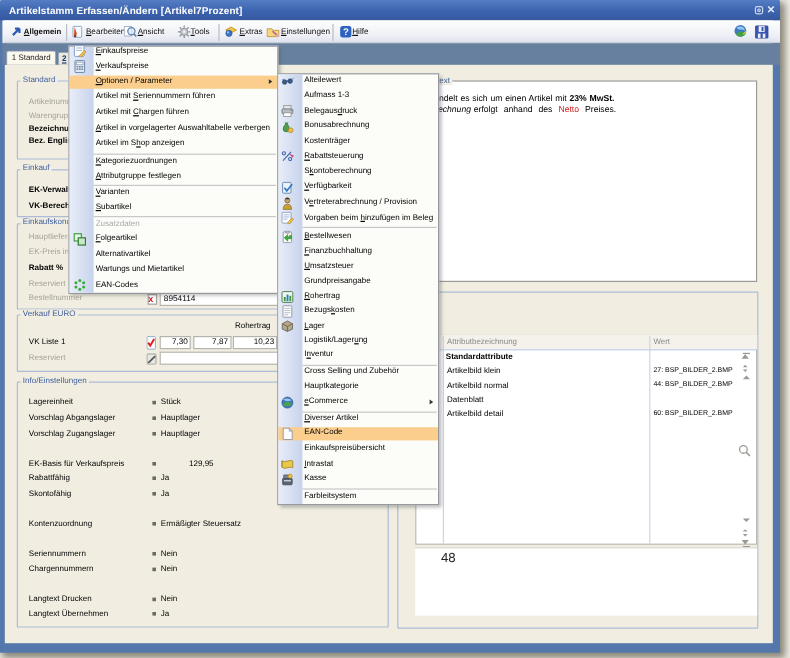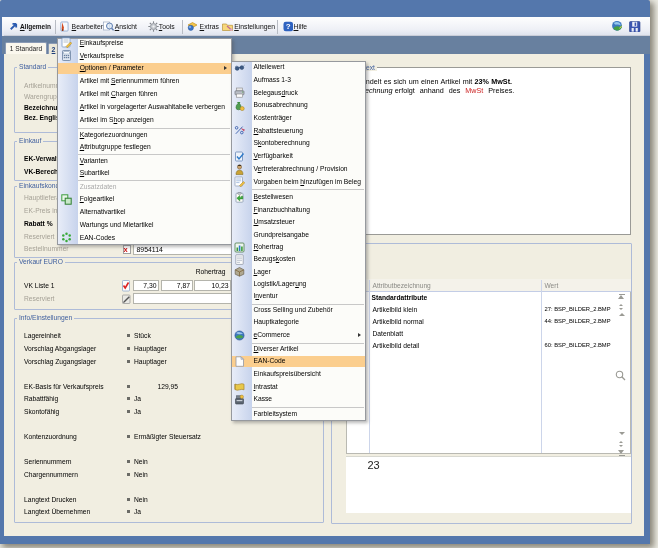--- a/index.html
+++ b/index.html
@@ -31,20 +31,27 @@
 .msep{position:absolute;height:1px;background:#c8c8c8;}
 .mhl{position:absolute;left:1px;background:#fbce8e;}
 .arr{position:absolute;width:0;height:0;border-top:2.6px solid transparent;border-bottom:2.6px solid transparent;border-left:3.2px solid #333;}
 u{text-decoration:underline;text-underline-offset:1px;}
 .ic{position:absolute;}
 svg{display:block;}
 </style></head><body>
 <div id="stage">
 
 <div id="win"></div>
+<div id="title">
+      <div class="t">Artikelstamm Erfassen/Ändern [Artikel7Prozent]</div>
+<div class="abs" style="left:629px;top:5px;width:7px;height:7px;border:1.1px solid #ccd8ee;border-radius:2px;">
+        <div class="abs" style="left:1.2px;top:1.2px;width:2.6px;height:2.6px;border:0.9px solid #ccd8ee;border-radius:1.3px;"></div>
+      </div>
+<div class="abs" style="left:639px;top:3px;width:10px;height:11px;font-size:8.5px;color:#e8eefa;font-weight:bold;">✕</div>
+</div>
 <div id="content">
 <div class="abs" style="left:-2.5px;top:0;width:3px;height:18.5px;background:linear-gradient(#fefefe,#eef0f6 70%,#dfe3ee);"></div>
 <div class="abs" style="left:-2.5px;top:18.5px;width:3px;height:18.5px;background:#68809f;"></div>
 <div id="toolbar">
 <div class="ic" style="left:3.5px;top:3px;width:12px;height:12px;">
           <svg width="12" height="12" viewBox="0 0 11 11">
             <path d="M2.5 8.5 L7.5 3.5 M7.5 3.5 h-3.4 M7.5 3.5 v3.4" stroke="#2b5bb0" stroke-width="1.7" fill="none"></path>
           </svg>
         </div>
 <div class="tbtxt" style="left:15.9px;font-weight:bold;font-size:6.5px;"><u>A</u>llgemein</div>
@@ -215,21 +222,21 @@
 <div class="labk" style="left:24px;top:495.5px;">Langtext Drucken</div>
 <div class="sq" style="left:127px;top:497.5px;"></div>
 <div class="val" style="left:134px;top:495.5px;">Nein</div>
 <div class="labk" style="left:24px;top:508.3px;">Langtext Übernehmen</div>
 <div class="sq" style="left:127px;top:510.3px;"></div>
 <div class="val" style="left:134px;top:508.3px;">Ja</div>
 <div class="abs" style="left:339px;top:67px;width:292px;height:167.5px;background:#fff;border:1px solid #9a9a96;"></div>
 <div class="glabel" style="left:351px;top:63.5px;">Infotext</div>
 <div class="abs" style="left:297.8px;top:77.3px;font-size:7.2px;color:#000;white-space:nowrap;word-spacing:0.3px;">Bei diesem Artikel handelt es sich um einen Artikel mit <b>23% MwSt.</b></div>
 <div class="abs" style="left:297px;top:85.6px;width:95.5px;text-align:right;font-size:7.2px;font-style:italic;color:#000;white-space:nowrap;">Die Verkaufspreisberechnung</div>
-<div class="abs" style="left:394.8px;top:85.6px;font-size:7.2px;color:#000;white-space:nowrap;word-spacing:3px;">erfolgt anhand des <span style="color:#cc2222;">MwSt</span> Preises.</div>
+<div class="abs" style="left:394.8px;top:85.6px;font-size:7.2px;color:#000;white-space:nowrap;word-spacing:3px;">erfolgt anhand des <span style="color:#cc2222;">Netto</span> Preises.</div>
 <div class="gbox" style="left:331px;top:243px;width:300.5px;height:281px;"></div>
 <div class="glabel" style="left:336px;top:239.5px;">Attribute</div>
 <div class="abs" style="left:346px;top:279px;width:284.5px;height:175px;background:#fff;border:1px solid #b9b9b2;"></div>
 <div class="abs" style="left:346px;top:279px;width:284.5px;height:12px;background:#f4f2ea;"></div>
 <div class="abs" style="left:372.5px;top:282.3px;font-size:6.6px;color:#8a8a85;">Attributbezeichnung</div>
 <div class="abs" style="left:544.5px;top:282.3px;font-size:6.6px;color:#8a8a85;">Wert</div>
 <div class="abs" style="left:346px;top:291px;width:284.5px;height:1px;background:#c3cde6;"></div>
 <div class="abs" style="left:368.5px;top:280px;width:1px;height:173px;background:#ccd5ea;"></div>
 <div class="abs" style="left:541px;top:280px;width:1px;height:173px;background:#ccd5ea;"></div>
 <div class="abs" style="left:371.5px;top:293.8px;font-size:6.7px;font-weight:bold;color:#000;white-space:nowrap;">Standardattribute</div>
@@ -250,21 +257,21 @@
 <div class="abs" style="left:618.9px;top:444.6px;width:0;height:0;border-left:2.9px solid transparent;border-right:2.9px solid transparent;border-top:2.8px solid #9a9a94;"></div>
 <div class="abs" style="left:618.3px;top:450.2px;width:0;height:0;border-left:3.5px solid transparent;border-right:3.5px solid transparent;border-top:4px solid #9a9a94;"></div>
 <div class="abs" style="left:618.5px;top:455.1px;width:6.5px;height:1.3px;background:#9a9a94;"></div>
 <div class="ic" style="left:614.5px;top:369.5px;width:11px;height:11px;">
       <svg width="11" height="11" viewBox="0 0 11 11">
         <circle cx="4.5" cy="4.5" r="3.2" fill="none" stroke="#9a9a94" stroke-width="1.1"></circle>
         <line x1="6.8" y1="6.8" x2="10" y2="10" stroke="#9a9a94" stroke-width="1.3"></line>
       </svg>
     </div>
 <div class="abs" style="left:346px;top:456px;width:284.5px;height:57px;background:#fff;border-top:1px solid #d8d8d0;"></div>
-<div class="abs" style="left:367.5px;top:458.8px;font-size:11px;color:#222;">23</div>
+<div class="abs" style="left:367.5px;top:458.8px;font-size:11px;color:#222;">48</div>
 <div class="menu" style="left:57.3px;top:37.5px;width:174.5px;height:207.0px;">
       <div class="mistrip"></div>
     </div>
 <div class="mhl" style="left:58.3px;top:62.699999999999996px;width:172.5px;height:11.8px;"></div>
 <div class="mi" style="left:79.69999999999999px;top:38.599999999999994px;"><u>E</u>inkaufspreise</div>
 <div class="ic" style="left:60.8px;top:37.3px;width:11px;height:11px;">
       <svg width="11" height="11" viewBox="0 0 11 11">
         <rect x="1" y="1" width="8" height="9" rx="0.8" fill="#fefefe" stroke="#7e9cc8" stroke-width="0.8"></rect>
         <line x1="2.5" y1="3" x2="7.5" y2="3" stroke="#9ab" stroke-width="0.7"></line>
         <line x1="2.5" y1="5" x2="7.5" y2="5" stroke="#9ab" stroke-width="0.7"></line>

